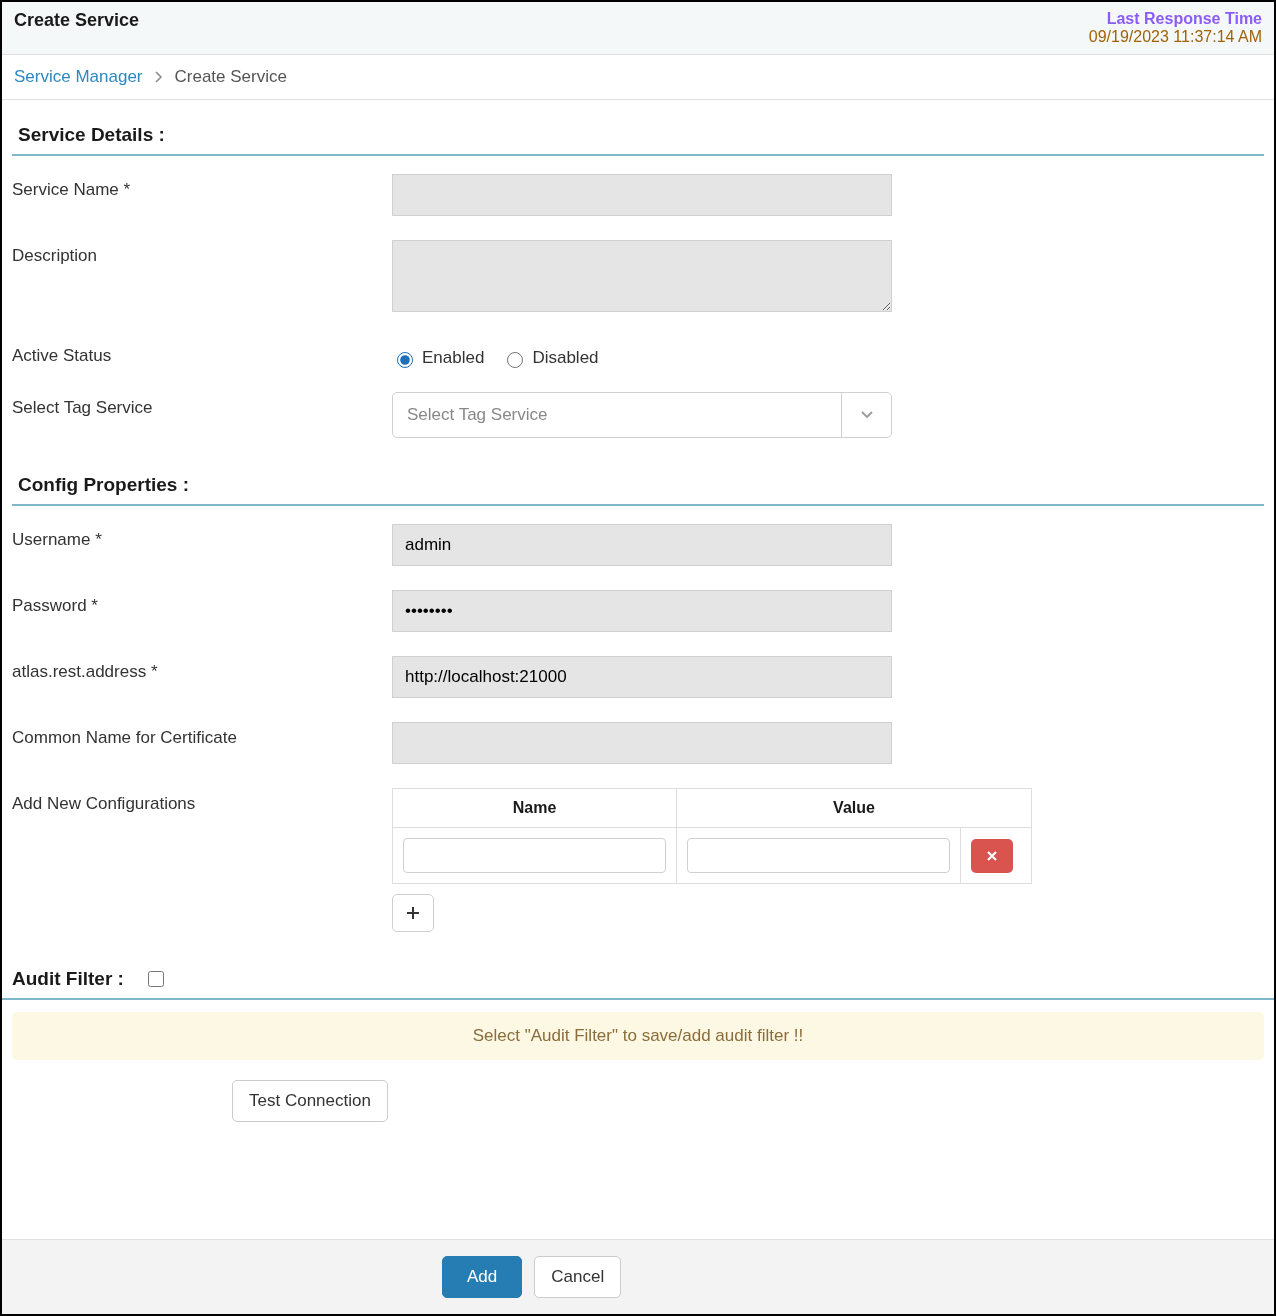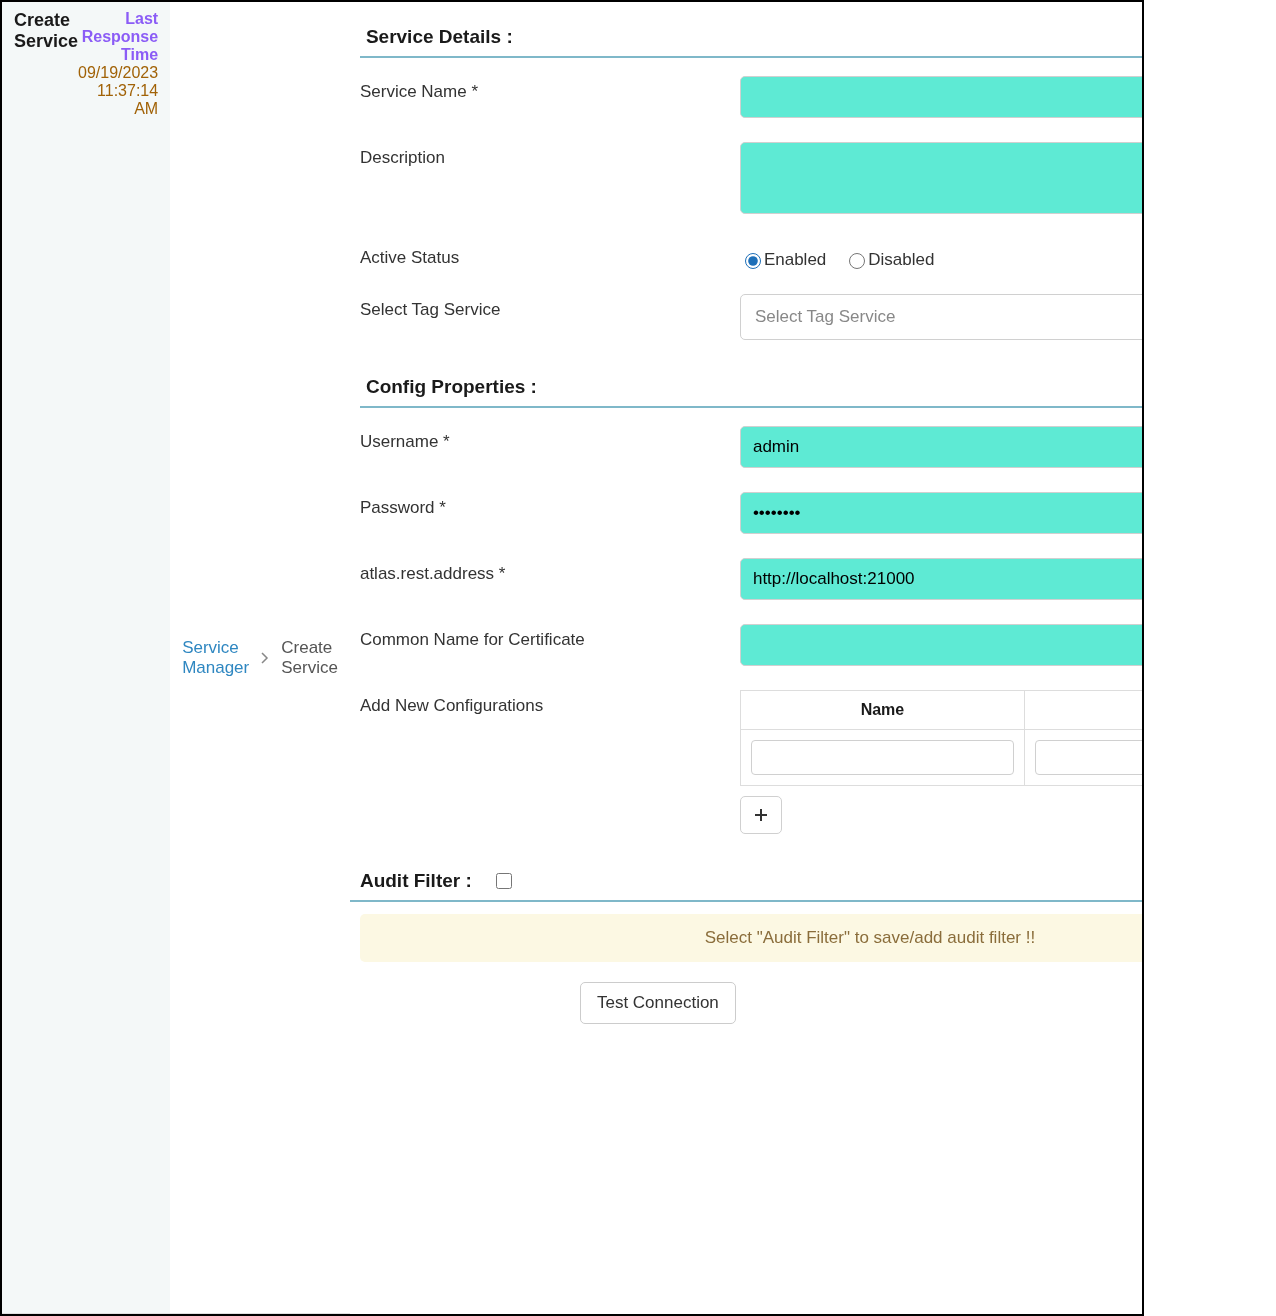--- a/index.html
+++ b/index.html
@@ -5,25 +5,25 @@
   * { box-sizing: border-box; }
   body {
     margin: 0;
     font-family: -apple-system, "Helvetica Neue", Helvetica, Arial, sans-serif;
     font-size: 16px;
     color: #333;
     background: #fff;
   }
   .frame {
     border: 2px solid #000;
-    width: 1144px;
+    width: 1276px;
     height: 1316px;
     overflow: hidden;
     display: flex;
-    flex-direction: row;
+    flex-direction: column;
   }
   .topbar {
     background: #f4f8f8;
     padding: 8px 12px;
     display: flex;
     justify-content: space-between;
     align-items: flex-start;
     border-bottom: 1px solid #e0e0e0;
   }
   .topbar-title { font-weight: 700; font-size: 18px; color:#1a1a1a; }
@@ -73,28 +73,28 @@
     font-size: 17px;
     color: #333;
   }
   .form-control {
     width: 500px;
   }
   .text-input, .textarea-input {
     width: 100%;
     padding: 10px 12px;
     border: 1px solid #d0d0d0;
-    border-radius: 5px;
+    border-radius: 0;
     font-size: 17px;
-    background: #5eead4;
+    background: #e5e5e5;
     font-family: inherit;
   }
   .textarea-input { resize: both; height: 72px; }
   .radio-group { display: flex; gap: 18px; padding-top:8px;}
-  .radio-item { display:flex; font-size:17px; color:#333;}
+  .radio-item { display:flex; align-items:center; gap:6px; font-size:17px; color:#333;}
   .radio-item input[type=radio]{ width:16px; height:16px; accent-color:#1e6fb8;}
   .select-box {
     width: 500px;
     display: flex;
     border: 1px solid #d0d0d0;
     border-radius: 5px;
     overflow: hidden;
     background:#fff;
   }
   .select-text {
@@ -173,21 +173,21 @@
     padding:10px 16px;
     border-radius:5px;
     font-size:17px;
     color:#333;
     cursor:pointer;
   }
   .btn-primary {
     background:#267db3;
     border:1px solid #267db3;
     color:#fff;
-    padding:10px 16px;
+    padding:10px 24px;
     border-radius:5px;
     font-size:17px;
     cursor:pointer;
   }
   .footer-bar {
     background:#f3f3f3;
     border-top:1px solid #e0e0e0;
     padding:16px 10px;
     display:flex;
     gap:12px;

